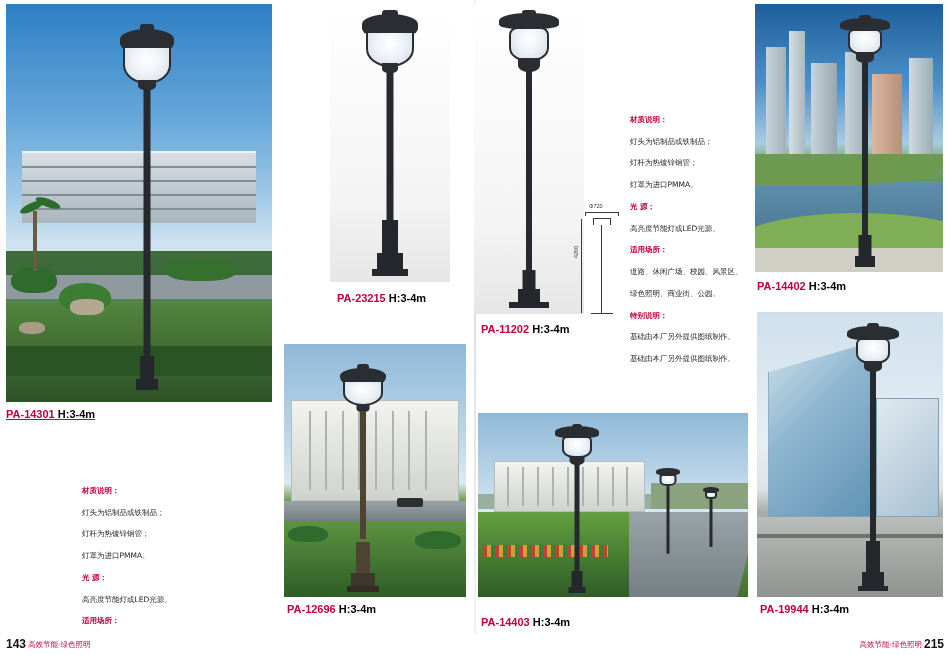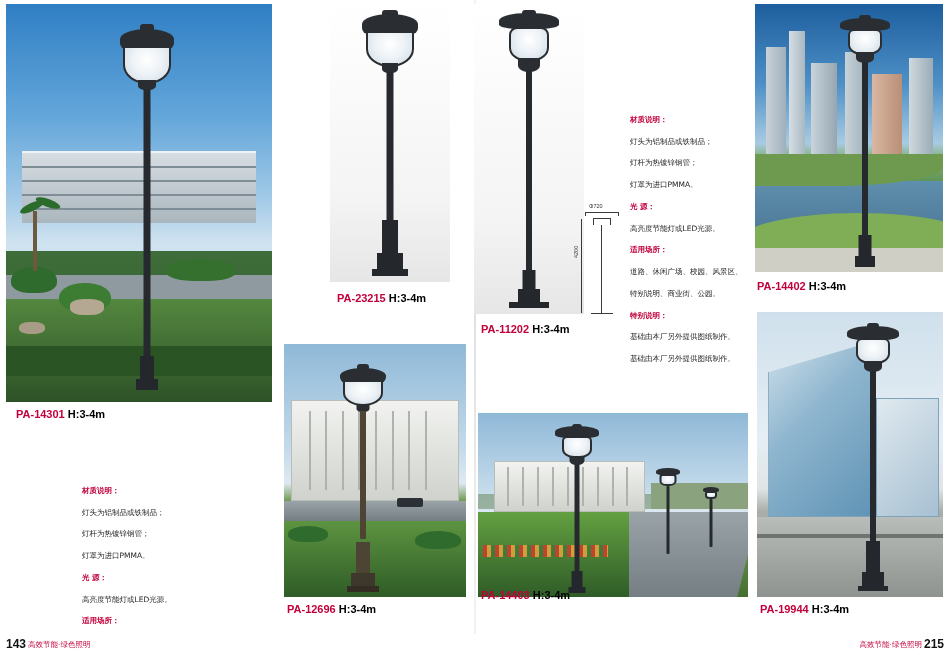--- a/index.html
+++ b/index.html
@@ -185,21 +185,21 @@
     <div class="lamp" style="left:36%;top:5%;width:90px;height:92%;">
       <div class="cap" style="top:0;width:14px;height:7px;"></div>
       <div class="head-dome" style="top:5px;width:54px;height:20px;"></div>
       <div class="glass" style="top:22px;width:48px;height:38px;border-radius:0 0 50% 50%;"></div>
       <div class="head-dome" style="top:56px;width:18px;height:10px;border-radius:0 0 40% 40%;"></div>
       <div class="pole" style="top:65px;width:7px;height:calc(100% - 95px);"></div>
       <div class="base" style="bottom:10px;width:14px;height:24px;"></div>
       <div class="base" style="bottom:0px;width:22px;height:11px;"></div>
     </div>
   </div>
-  <div class="caption" style="left:16px; top:408px;">
+  <div class="caption" style="left:6px; top:408px;text-decoration:underline;">
     <span>PA-14301</span> <span class="dim">H:3-4m</span>
   </div>
 
   <div class="photo" id="photo2" style="left:330px; top:4px; width:120px; height:278px;">
     <div class="grad-gray"></div>
     <div class="lamp" style="left:0;top:2%;width:120px;height:96%;">
       <div class="cap" style="top:0;width:16px;height:6px;"></div>
       <div class="head-dome" style="top:4px;width:56px;height:20px;"></div>
       <div class="glass" style="top:21px;width:48px;height:36px;border-radius:0 0 50% 50%;"></div>
       <div class="head-dome" style="top:53px;width:16px;height:10px;border-radius:0 0 40% 40%;"></div>
@@ -296,21 +296,21 @@
 
   <div class="spec" id="spec-right" style="left:630px; top:104px; width:190px;">
     <div class="hd">材质说明：</div>
     <div>灯头为铝制品或铁制品；</div>
     <div>灯杆为热镀锌钢管；</div>
     <div>灯罩为进口PMMA。</div>
     <div class="hd">光    源：</div>
     <div>高亮度节能灯或LED光源。</div>
     <div class="hd">适用场所：</div>
     <div>道路、休闲广场、校园、风景区、</div>
-    <div>特别说明、商业街、公园。</div>
+    <div>绿色照明、商业街、公园。</div>
     <div class="hd">特别说明：</div>
     <div>基础由本厂另外提供图纸制作。</div>
     <div>基础由本厂另外提供图纸制作。</div>
   </div>
 
   <div class="photo" id="photo5" style="left:755px; top:4px; width:188px; height:268px;">
     <div class="sky-city"></div>
     <div class="tower" style="left:6%;top:16%;width:20px;height:40%;"></div>
     <div class="tower" style="left:18%;top:10%;width:16px;height:46%;background:linear-gradient(90deg,#d6dee3,#a9b8c2);"></div>
     <div class="tower" style="left:30%;top:22%;width:26px;height:34%;background:linear-gradient(90deg,#c9d4da,#96a6b1);"></div>
@@ -368,21 +368,21 @@
       <div class="head-dome" style="top:0;width:24px;height:7px;border-radius:48% 48% 30% 30%;"></div>
       <div class="glass" style="top:6px;width:17px;height:12px;border-radius:3px 3px 40% 40%;"></div>
       <div class="pole" style="top:18px;width:3px;height:68px;"></div>
     </div>
     <div class="lamp" style="left:80%;top:40%;width:34px;height:40%;">
       <div class="head-dome" style="top:0;width:16px;height:5px;border-radius:48% 48% 30% 30%;"></div>
       <div class="glass" style="top:4px;width:12px;height:8px;border-radius:2px 2px 40% 40%;"></div>
       <div class="pole" style="top:12px;width:3px;height:48px;"></div>
     </div>
   </div>
-  <div class="caption" style="left:481px; top:589px;">
+  <div class="caption" style="left:481px; top:616px;">
     <span>PA-14403</span> <span class="dim">H:3-4m</span>
   </div>
 
   <div class="photo" id="photo7" style="left:757px; top:312px; width:186px; height:285px;">
     <div class="sky-plain" style="background:linear-gradient(180deg,#cfe0ec 0%,#e6eef4 45%,#dfe4e6 62%,#a9aeaa 70%,#8b9390 100%);"></div>
     <div class="glassbldg" style="left:6%;top:10%;width:58%;height:62%;clip-path:polygon(0 18%,100% 0,100% 100%,0 100%);"></div>
     <div class="glassbldg" style="left:64%;top:30%;width:34%;height:42%;background:linear-gradient(135deg,#dfe9ef,#a7c0d2);"></div>
     <div style="position:absolute;left:0;top:72%;width:100%;height:28%;background:linear-gradient(180deg,#b9bdb9,#8e938f);"></div>
     <div style="position:absolute;left:0;top:78%;width:100%;height:4px;background:#6f7470;"></div>
 

